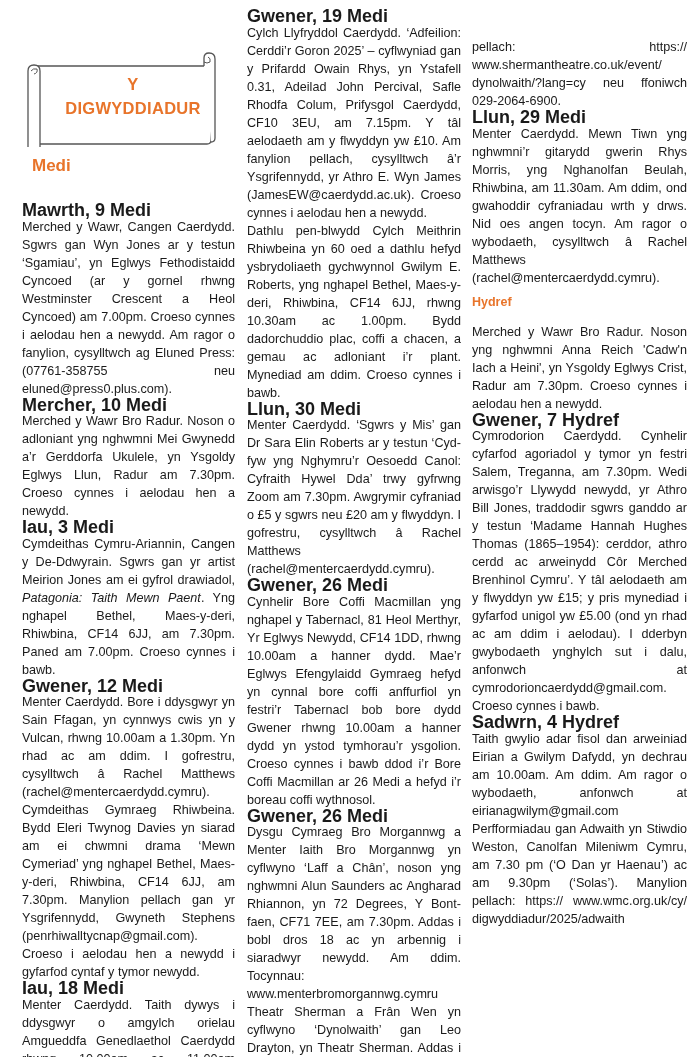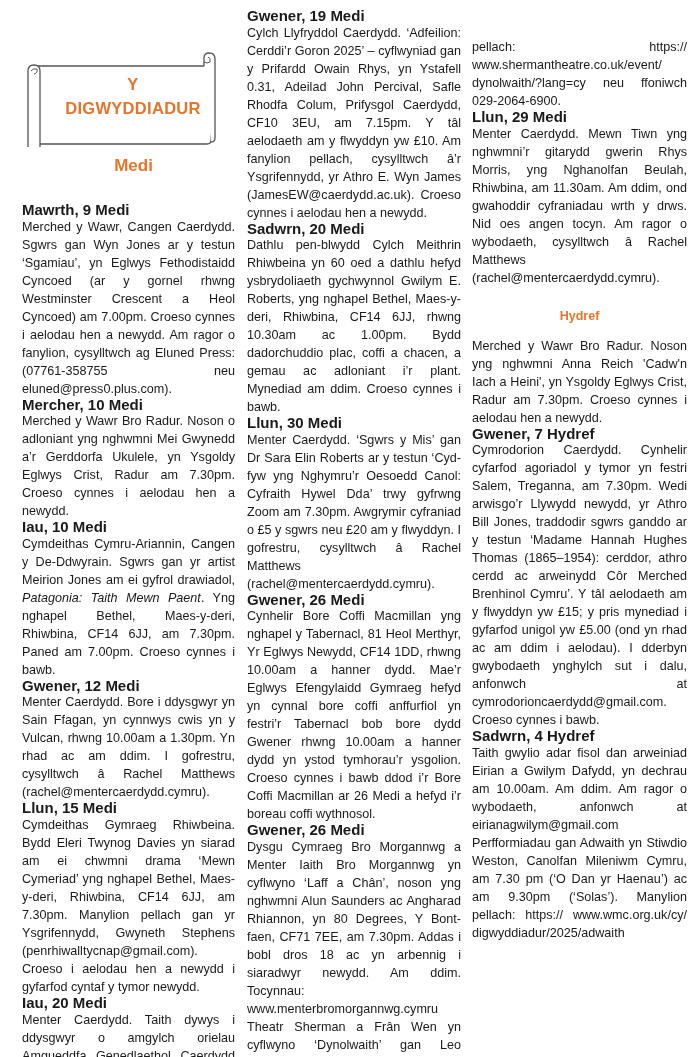--- a/index.html
+++ b/index.html
@@ -7,25 +7,25 @@
   body { font-family: "Liberation Sans", sans-serif; color: #1a1a1a; position: relative; }
   .page { position: absolute; left: 0; top: 0; width: 700px; height: 1057px; }
   .col { position: absolute; top: 0; }
   #col1 { left: 22px; width: 213px; }
   #col2 { left: 247px; width: 214px; top: 9px; }
   #col3 { left: 472px; width: 215px; top: 38px; }
   .banner { position: relative; width: 198px; height: 95px; margin-top: 52px; margin-left: 1px; }
   .banner svg { position: absolute; left: 0; top: 0; }
   .banner-title { position: absolute; left: 30px; right: 8px; top: 20px; text-align: center;
     color: #e8742a; font-weight: bold; font-size: 16.5px; line-height: 24px; letter-spacing: 0.3px; }
-  .month { color: #e8742a; font-weight: bold; text-align: center; }
+  .month { color: #e8742a; font-weight: bold; text-align: left; }
   .month-big { font-size: 17px; margin-top: 4px; height: 30px; line-height: 30px; padding-left: 10px; }
-  .month-small { font-size: 12.5px; margin: 22px 0 14px; }
+  .month-small { font-size: 12.5px; margin: 8px 0 14px; }
   .ev { }
-  .ev-date { font-weight: bold; font-size: 15px; line-height: 14.6px; }
+  .ev-date { font-weight: bold; font-size: 18px; line-height: 14.6px; }
   .ev-body { font-size: 12.6px; line-height: 18px; text-align: justify; word-break: break-word; }
   .ev-body i { }
   #col1 .ev:first-of-type { }
   .mt-top { margin-top: 22px; }
 </style>
 </head>
 <body>
 
 <div class="page">
 
@@ -48,60 +48,58 @@
     </div>
 
     <div class="month month-big">Medi</div>
 
     <div class="ev mt-top" style="">
       <div class="ev-date">Mawrth, 9 Medi</div>
       <div class="ev-body">Merched y Wawr, Cangen Caerdydd. Sgwrs gan Wyn Jones ar y testun ‘Sgamiau’, yn Eglwys Fethodistaidd Cyncoed (ar y gornel rhwng Westminster Crescent a Heol Cyncoed) am 7.00pm. Croeso cynnes i aelodau hen a newydd. Am ragor o fanylion, cysylltwch ag Eluned Press: (07761-358755 neu eluned@press0.plus.com).</div>
     </div>
     <div class="ev">
       <div class="ev-date">Mercher, 10 Medi</div>
-      <div class="ev-body">Merched y Wawr Bro Radur. Noson o adloniant yng nghwmni Mei Gwynedd a’r Gerddorfa Ukulele, yn Ysgoldy Eglwys Crist, Radur am 7.30pm. Croeso cynnes i aelodau hen a newydd.</div>
+      <div class="ev-body">Merched y Wawr Bro Radur. Noson o adloniant yng nghwmni Mei Gwynedd a’r Gerddorfa Ukulele, yn Ysgoldy Eglwys Llun, Radur am 7.30pm. Croeso cynnes i aelodau hen a newydd.</div>
     </div>
     <div class="ev">
-      <div class="ev-date">Iau, 10 Medi</div>
+      <div class="ev-date">Iau, 3 Medi</div>
       <div class="ev-body"><span>Cymdeithas Cymru-Ariannin, Cangen y De-Ddwyrain. Sgwrs gan yr artist Meirion Jones am ei gyfrol drawiadol, </span><i>Patagonia: Taith Mewn Paent</i><span>. Yng nghapel Bethel, Maes-y-deri, Rhiwbina, CF14 6JJ, am 7.30pm. Paned am 7.00pm. Croeso cynnes i bawb.</span></div>
     </div>
     <div class="ev">
       <div class="ev-date">Gwener, 12 Medi</div>
       <div class="ev-body">Menter Caerdydd. Bore i ddysgwyr yn Sain Ffagan, yn cynnwys cwis yn y Vulcan, rhwng 10.00am a 1.30pm. Yn rhad ac am ddim. I gofrestru, cysylltwch â Rachel Matthews (rachel@mentercaerdydd.cymru).</div>
     </div>
     <div class="ev">
-      <div class="ev-date">Llun, 15 Medi</div>
       <div class="ev-body">Cymdeithas Gymraeg Rhiwbeina. Bydd Eleri Twynog Davies yn siarad am ei chwmni drama ‘Mewn Cymeriad’ yng nghapel Bethel, Maes-y-deri, Rhiwbina, CF14 6JJ, am 7.30pm. Manylion pellach gan yr Ysgrifennydd, Gwyneth Stephens (penrhiwalltycnap@gmail.com). Croeso i aelodau hen a newydd i gyfarfod cyntaf y tymor newydd.</div>
     </div>
     <div class="ev">
-      <div class="ev-date">Iau, 20 Medi</div>
+      <div class="ev-date">Iau, 18 Medi</div>
       <div class="ev-body">Menter Caerdydd. Taith dywys i ddysgwyr o amgylch orielau Amgueddfa Genedlaethol Caerdydd rhwng 10.00am ac 11.00am (Mynediad a Sylfaen) a rhwng 11.30am a 12.30pm (Canolradd ac Uwch). Yn rhad ac am ddim. I gofrestru, cysylltwch â Rachel Matthews (rachel@mentercaerdydd.cymru).</div>
     </div>
   </div>
 
   <div class="col" id="col2">
     <div class="ev">
       <div class="ev-date">Gwener, 19 Medi</div>
       <div class="ev-body">Cylch Llyfryddol Caerdydd. ‘Adfeilion: Cerddi’r Goron 2025’ – cyflwyniad gan y Prifardd Owain Rhys, yn Ystafell 0.31, Adeilad John Percival, Safle Rhodfa Colum, Prifysgol Caerdydd, CF10 3EU, am 7.15pm. Y tâl aelodaeth am y flwyddyn yw £10. Am fanylion pellach, cysylltwch â’r Ysgrifennydd, yr Athro E. Wyn James (JamesEW@caerdydd.ac.uk). Croeso cynnes i aelodau hen a newydd.</div>
     </div>
     <div class="ev">
-      <div class="ev-date">Sadwrn, 20 Medi</div>
       <div class="ev-body">Dathlu pen-blwydd Cylch Meithrin Rhiwbeina yn 60 oed a dathlu hefyd ysbrydoliaeth gychwynnol Gwilym E. Roberts, yng nghapel Bethel, Maes-y-deri, Rhiwbina, CF14 6JJ, rhwng 10.30am ac 1.00pm. Bydd dadorchuddio plac, coffi a chacen, a gemau ac adloniant i’r plant. Mynediad am ddim. Croeso cynnes i bawb.</div>
     </div>
     <div class="ev">
       <div class="ev-date">Llun, 30 Medi</div>
       <div class="ev-body">Menter Caerdydd. ‘Sgwrs y Mis’ gan Dr Sara Elin Roberts ar y testun ‘Cyd-fyw yng Nghymru’r Oesoedd Canol: Cyfraith Hywel Dda’ trwy gyfrwng Zoom am 7.30pm. Awgrymir cyfraniad o £5 y sgwrs neu £20 am y flwyddyn. I gofrestru, cysylltwch â Rachel Matthews (rachel@mentercaerdydd.cymru).</div>
     </div>
     <div class="ev">
       <div class="ev-date">Gwener, 26 Medi</div>
       <div class="ev-body">Cynhelir Bore Coffi Macmillan yng nghapel y Tabernacl, 81 Heol Merthyr, Yr Eglwys Newydd, CF14 1DD, rhwng 10.00am a hanner dydd. Mae’r Eglwys Efengylaidd Gymraeg hefyd yn cynnal bore coffi anffurfiol yn festri’r Tabernacl bob bore dydd Gwener rhwng 10.00am a hanner dydd yn ystod tymhorau’r ysgolion. Croeso cynnes i bawb ddod i’r Bore Coffi Macmillan ar 26 Medi a hefyd i’r boreau coffi wythnosol.</div>
     </div>
     <div class="ev">
       <div class="ev-date">Gwener, 26 Medi</div>
-      <div class="ev-body">Dysgu Cymraeg Bro Morgannwg a Menter Iaith Bro Morgannwg yn cyflwyno ‘Laff a Chân’, noson yng nghwmni Alun Saunders ac Angharad Rhiannon, yn 80 Degrees, Y Bont-faen, CF71 7EE, am 7.30pm. Addas i bobl dros 18 ac yn arbennig i siaradwyr newydd. Am ddim. Tocynnau: www.menterbromorgannwg.cymru</div>
+      <div class="ev-body">Dysgu Cymraeg Bro Morgannwg a Menter Iaith Bro Morgannwg yn cyflwyno ‘Laff a Chân’, noson yng nghwmni Alun Saunders ac Angharad Rhiannon, yn 72 Degrees, Y Bont-faen, CF71 7EE, am 7.30pm. Addas i bobl dros 18 ac yn arbennig i siaradwyr newydd. Am ddim. Tocynnau: www.menterbromorgannwg.cymru</div>
     </div>
     <div class="ev">
       <div class="ev-body" style="text-align-last:justify;">Theatr Sherman a Frân Wen yn cyflwyno ‘Dynolwaith’ gan Leo Drayton, yn Theatr Sherman. Addas i bobl dros 16. Manylion</div>
     </div>
   </div>
 
   <div class="col" id="col3">
     <div class="ev-body">pellach: https:// www.shermantheatre.co.uk/event/ dynolwaith/?lang=cy neu ffoniwch 029-2064-6900.</div>
     <div class="ev">
       <div class="ev-date">Llun, 29 Medi</div>

